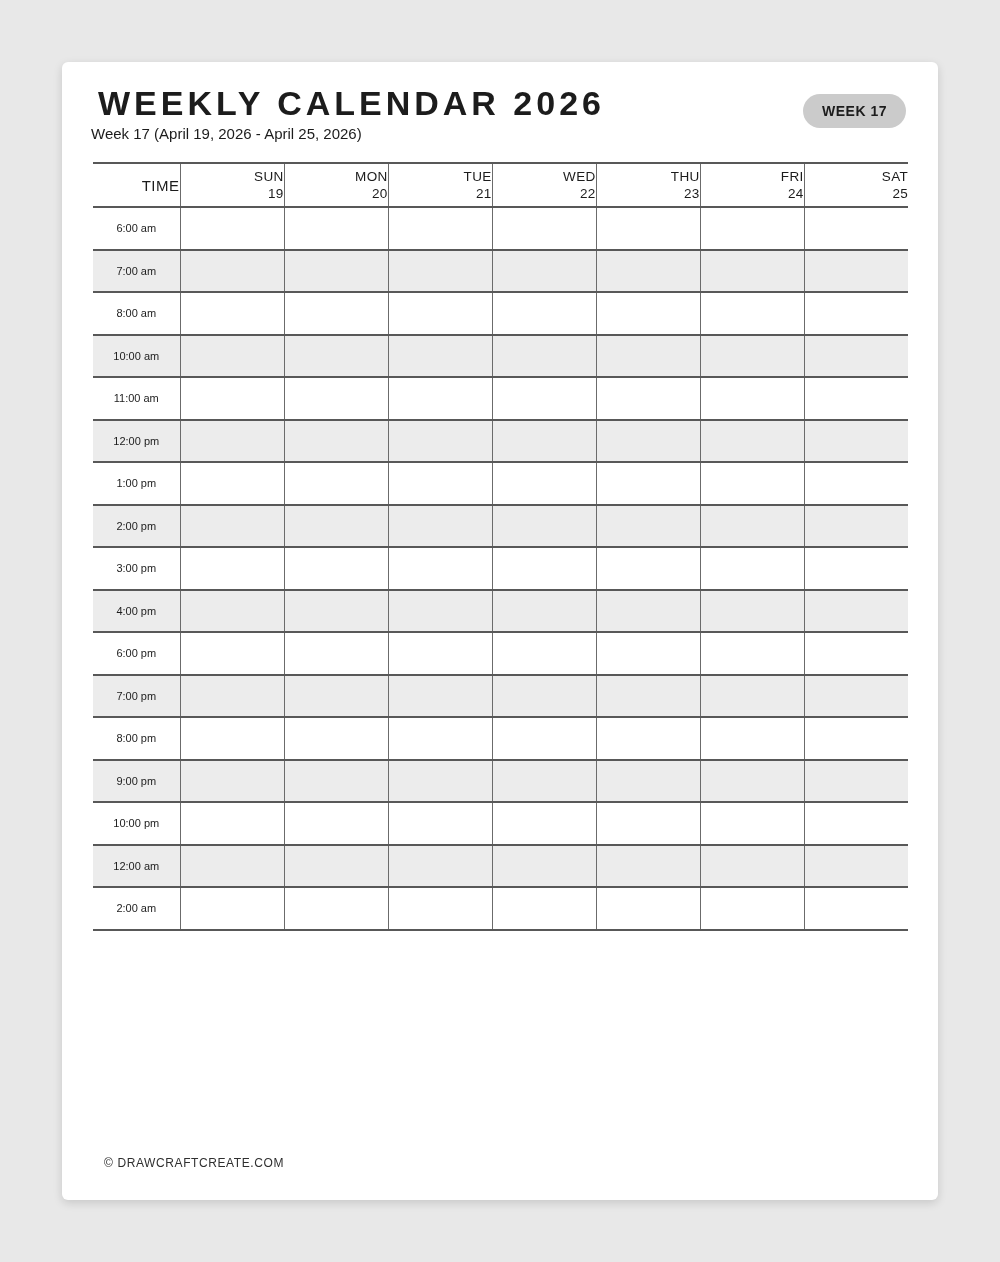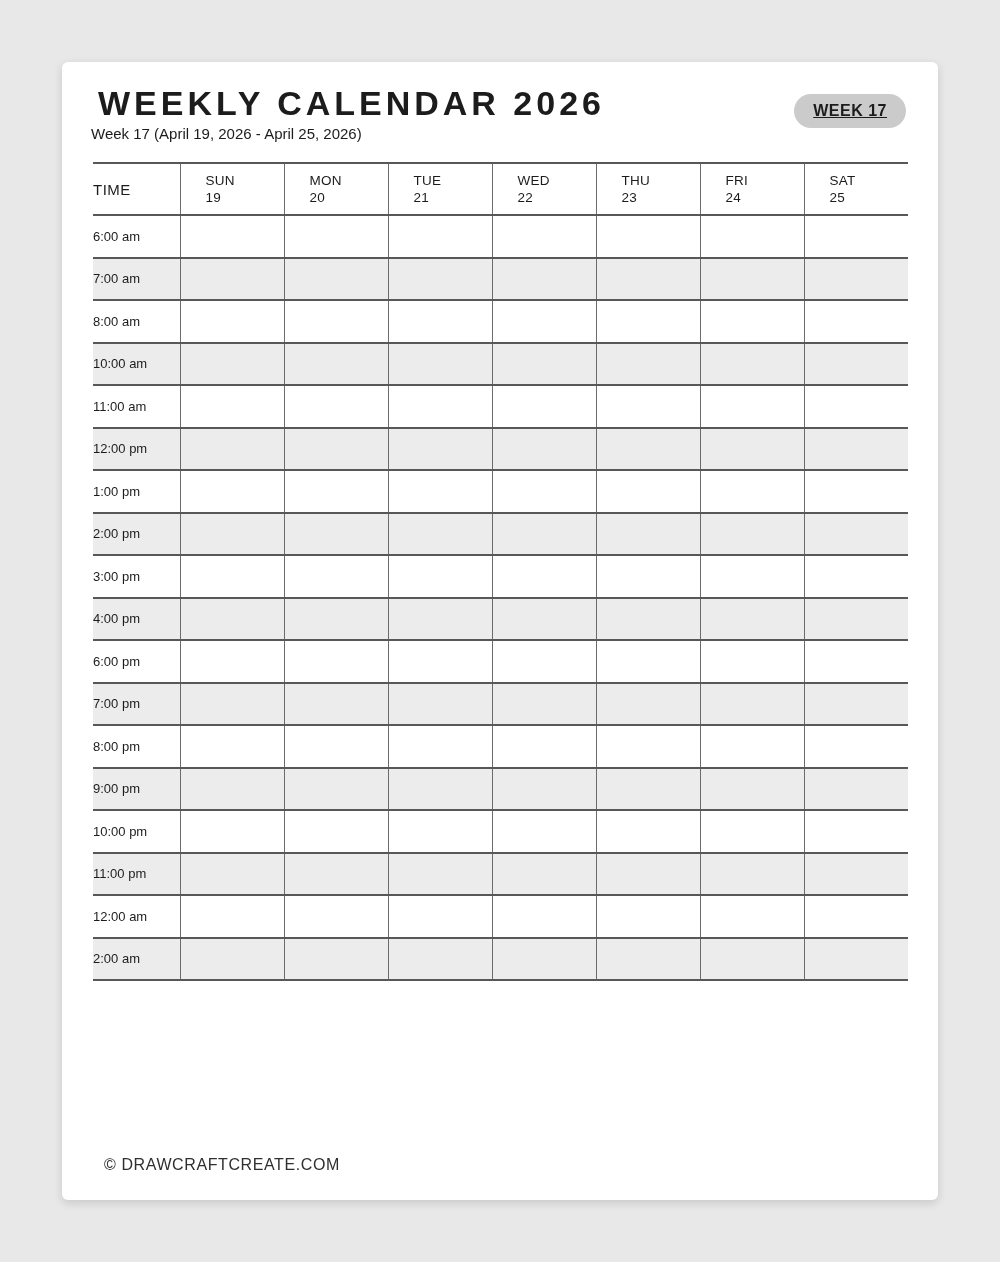--- a/index.html
+++ b/index.html
@@ -34,54 +34,54 @@
   }
   .subtitle{
     position:absolute;left:29px;top:60px;
     font-size:15px;line-height:24px;color:var(--ink);
     white-space:nowrap;
   }
   .badge{
     position:absolute;top:32px;right:32px;height:34px;
     padding:0 19px;background:var(--badge-bg);
     border-radius:17px;display:flex;align-items:center;
-    font-size:16px;font-weight:700;letter-spacing:0.5px;
-    color:var(--ink);white-space:nowrap;text-decoration:underline;
+    font-size:14px;font-weight:700;letter-spacing:0.5px;
+    color:var(--ink);white-space:nowrap;
   }
   table.grid{
     position:absolute;left:31px;top:100px;width:815px;
     border-collapse:collapse;table-layout:fixed;
   }
   col.time-col{width:87px;}
   col.day-col{width:104px;}
   th,td{padding:0;}
   thead th{
-    height:52px;
+    height:44px;
     border-top:2px solid var(--line-h);
     border-bottom:2px solid var(--line-h);
     font-weight:400;color:var(--ink);
-    text-align:left;vertical-align:middle;
+    text-align:right;vertical-align:middle;
   }
   th.time-header{font-size:15px;letter-spacing:0.5px;}
   th.day-header{font-size:13.5px;}
   .day-name,.day-date{display:block;line-height:17px;letter-spacing:0.3px;margin-left:25px;}
   tbody td{
     height:42.5px;
     border-bottom:2px solid var(--line-h);
     vertical-align:middle;
   }
   tbody tr:nth-child(even){background:var(--stripe);}
   th + th, td + td{border-left:1px solid var(--line-v);}
   td.time-cell{
-    font-size:13px;text-align:left;color:var(--ink);
+    font-size:11px;text-align:center;color:var(--ink);
     white-space:nowrap;
   }
   .footer{
     position:absolute;left:42px;top:1094px;
-    font-size:16px;letter-spacing:0.6px;color:#2f2f2f;
+    font-size:12px;letter-spacing:0.6px;color:#2f2f2f;
     white-space:nowrap;
   }
 </style>
 </head>
 <body>
 
 <div class="card">
   <h1 class="title">WEEKLY CALENDAR 2026</h1>
   <div class="subtitle">Week 17 (April 19, 2026 - April 25, 2026)</div>
   <div class="badge">WEEK 17</div>
@@ -275,30 +275,20 @@
           <td class="time-cell">10:00 pm</td>
           <td class="day-cell"></td>
           <td class="day-cell"></td>
           <td class="day-cell"></td>
           <td class="day-cell"></td>
           <td class="day-cell"></td>
           <td class="day-cell"></td>
           <td class="day-cell"></td>
         </tr>
         <tr>
-          <td class="time-cell">11:00 pm</td>
-          <td class="day-cell"></td>
-          <td class="day-cell"></td>
-          <td class="day-cell"></td>
-          <td class="day-cell"></td>
-          <td class="day-cell"></td>
-          <td class="day-cell"></td>
-          <td class="day-cell"></td>
-        </tr>
-        <tr>
           <td class="time-cell">12:00 am</td>
           <td class="day-cell"></td>
           <td class="day-cell"></td>
           <td class="day-cell"></td>
           <td class="day-cell"></td>
           <td class="day-cell"></td>
           <td class="day-cell"></td>
           <td class="day-cell"></td>
         </tr>
         <tr>

